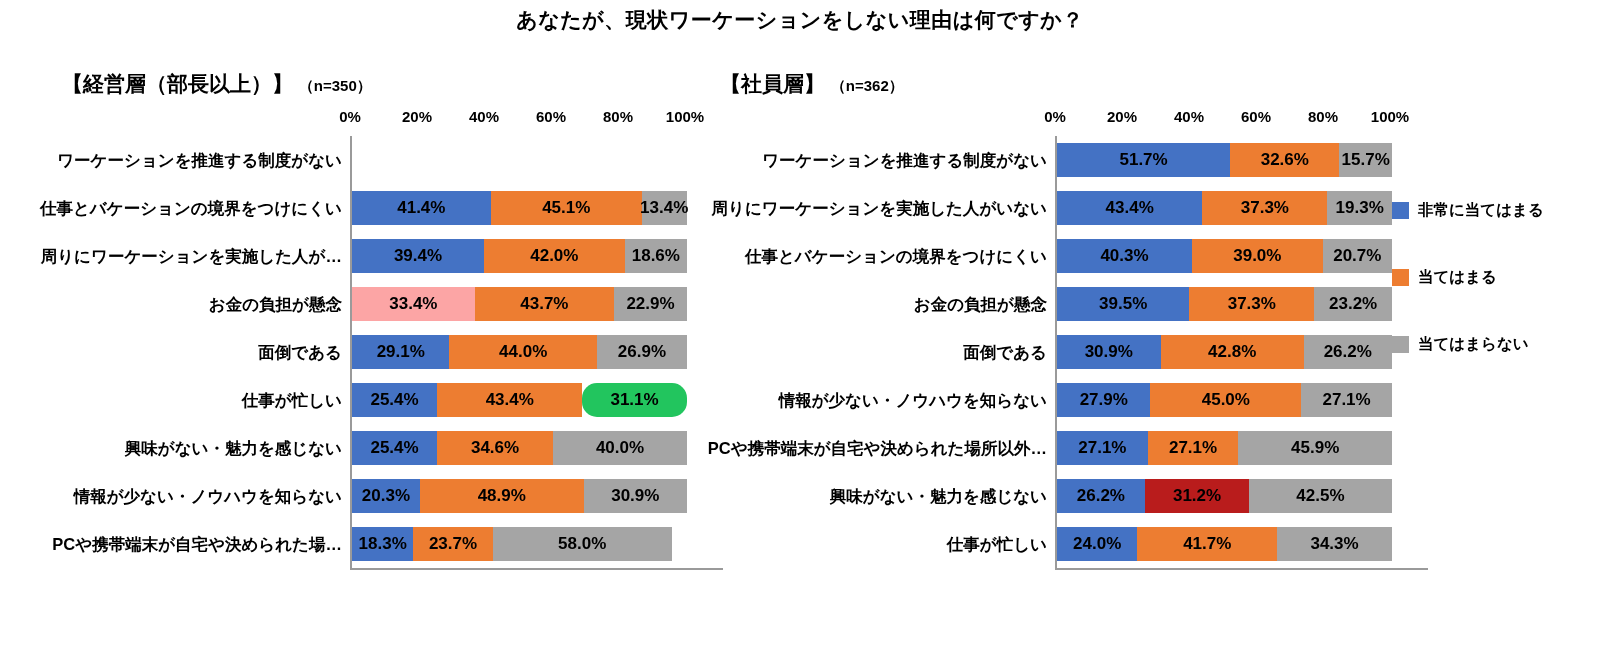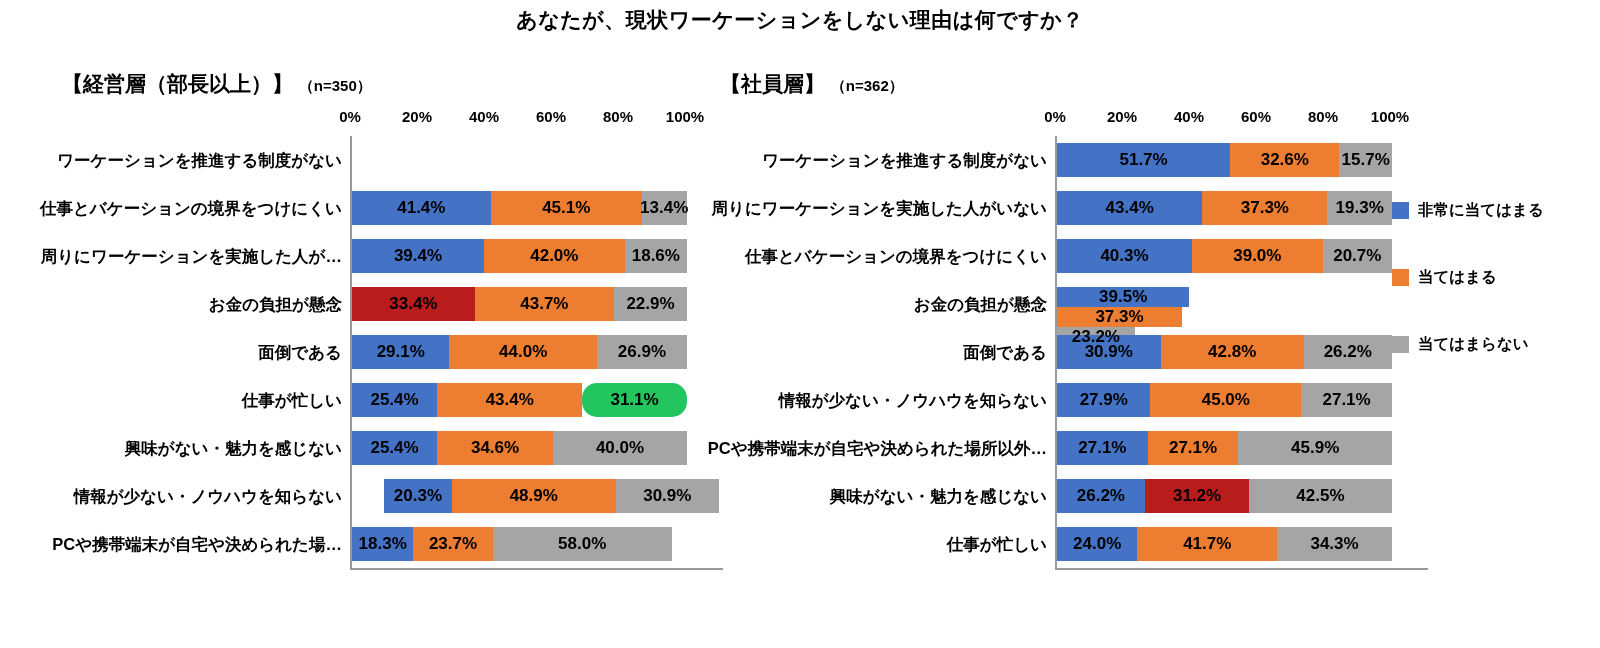--- a/index.html
+++ b/index.html
@@ -177,21 +177,21 @@
             <span>42.0%</span>
           </div>
           <div class="seg" style="background: rgb(165, 165, 165); width: 62.31px;">
             <span>18.6%</span>
           </div>
         </div>
       </div>
       <div class="row" style="top: 144px; width: 335px;">
         <div class="row-label">お金の負担が懸念</div>
         <div class="bars" style="width: 335px;">
-          <div class="seg" style="background: #b91c1c; width: 129px; justify-content: center;">
+          <div class="seg" style="background: #fca5a5; width: 129px; justify-content: center;">
             <span>33.4%</span>
           </div>
           <div class="seg" style="background: rgb(237, 125, 49); width: 146.395px;">
             <span>43.7%</span>
           </div>
           <div class="seg" style="background: rgb(165, 165, 165); width: 76.715px;">
             <span>22.9%</span>
           </div>
         </div>
       </div>
@@ -232,21 +232,21 @@
           <div class="seg" style="background: rgb(237, 125, 49); width: 115.91px;">
             <span>34.6%</span>
           </div>
           <div class="seg" style="background: rgb(165, 165, 165); width: 134px;">
             <span>40.0%</span>
           </div>
         </div>
       </div>
       <div class="row" style="top: 336px; width: 335px;">
         <div class="row-label">情報が少ない・ノウハウを知らない</div>
-        <div class="bars" style="width: 335px; margin-left: 32px;">
+        <div class="bars" style="width: 335px;">
           <div class="seg" style="background: rgb(68, 114, 196); width: 68.005px;">
             <span>20.3%</span>
           </div>
           <div class="seg" style="background: rgb(237, 125, 49); width: 163.815px;">
             <span>48.9%</span>
           </div>
           <div class="seg" style="background: rgb(165, 165, 165); width: 103.515px;">
             <span>30.9%</span>
           </div>
         </div>
@@ -319,21 +319,21 @@
           <div class="seg" style="background: rgb(237, 125, 49); width: 130.65px;">
             <span>39.0%</span>
           </div>
           <div class="seg" style="background: rgb(165, 165, 165); width: 69.345px;">
             <span>20.7%</span>
           </div>
         </div>
       </div>
       <div class="row" style="top: 144px; width: 335px;">
         <div class="row-label">お金の負担が懸念</div>
-        <div class="bars" style="width: 335px; flex-direction: column;">
+        <div class="bars" style="width: 335px;">
           <div class="seg" style="background: rgb(68, 114, 196); width: 132.325px;">
             <span>39.5%</span>
           </div>
           <div class="seg" style="background: rgb(237, 125, 49); width: 124.955px;">
             <span>37.3%</span>
           </div>
           <div class="seg" style="background: rgb(165, 165, 165); width: 77.72px;">
             <span>23.2%</span>
           </div>
         </div>

